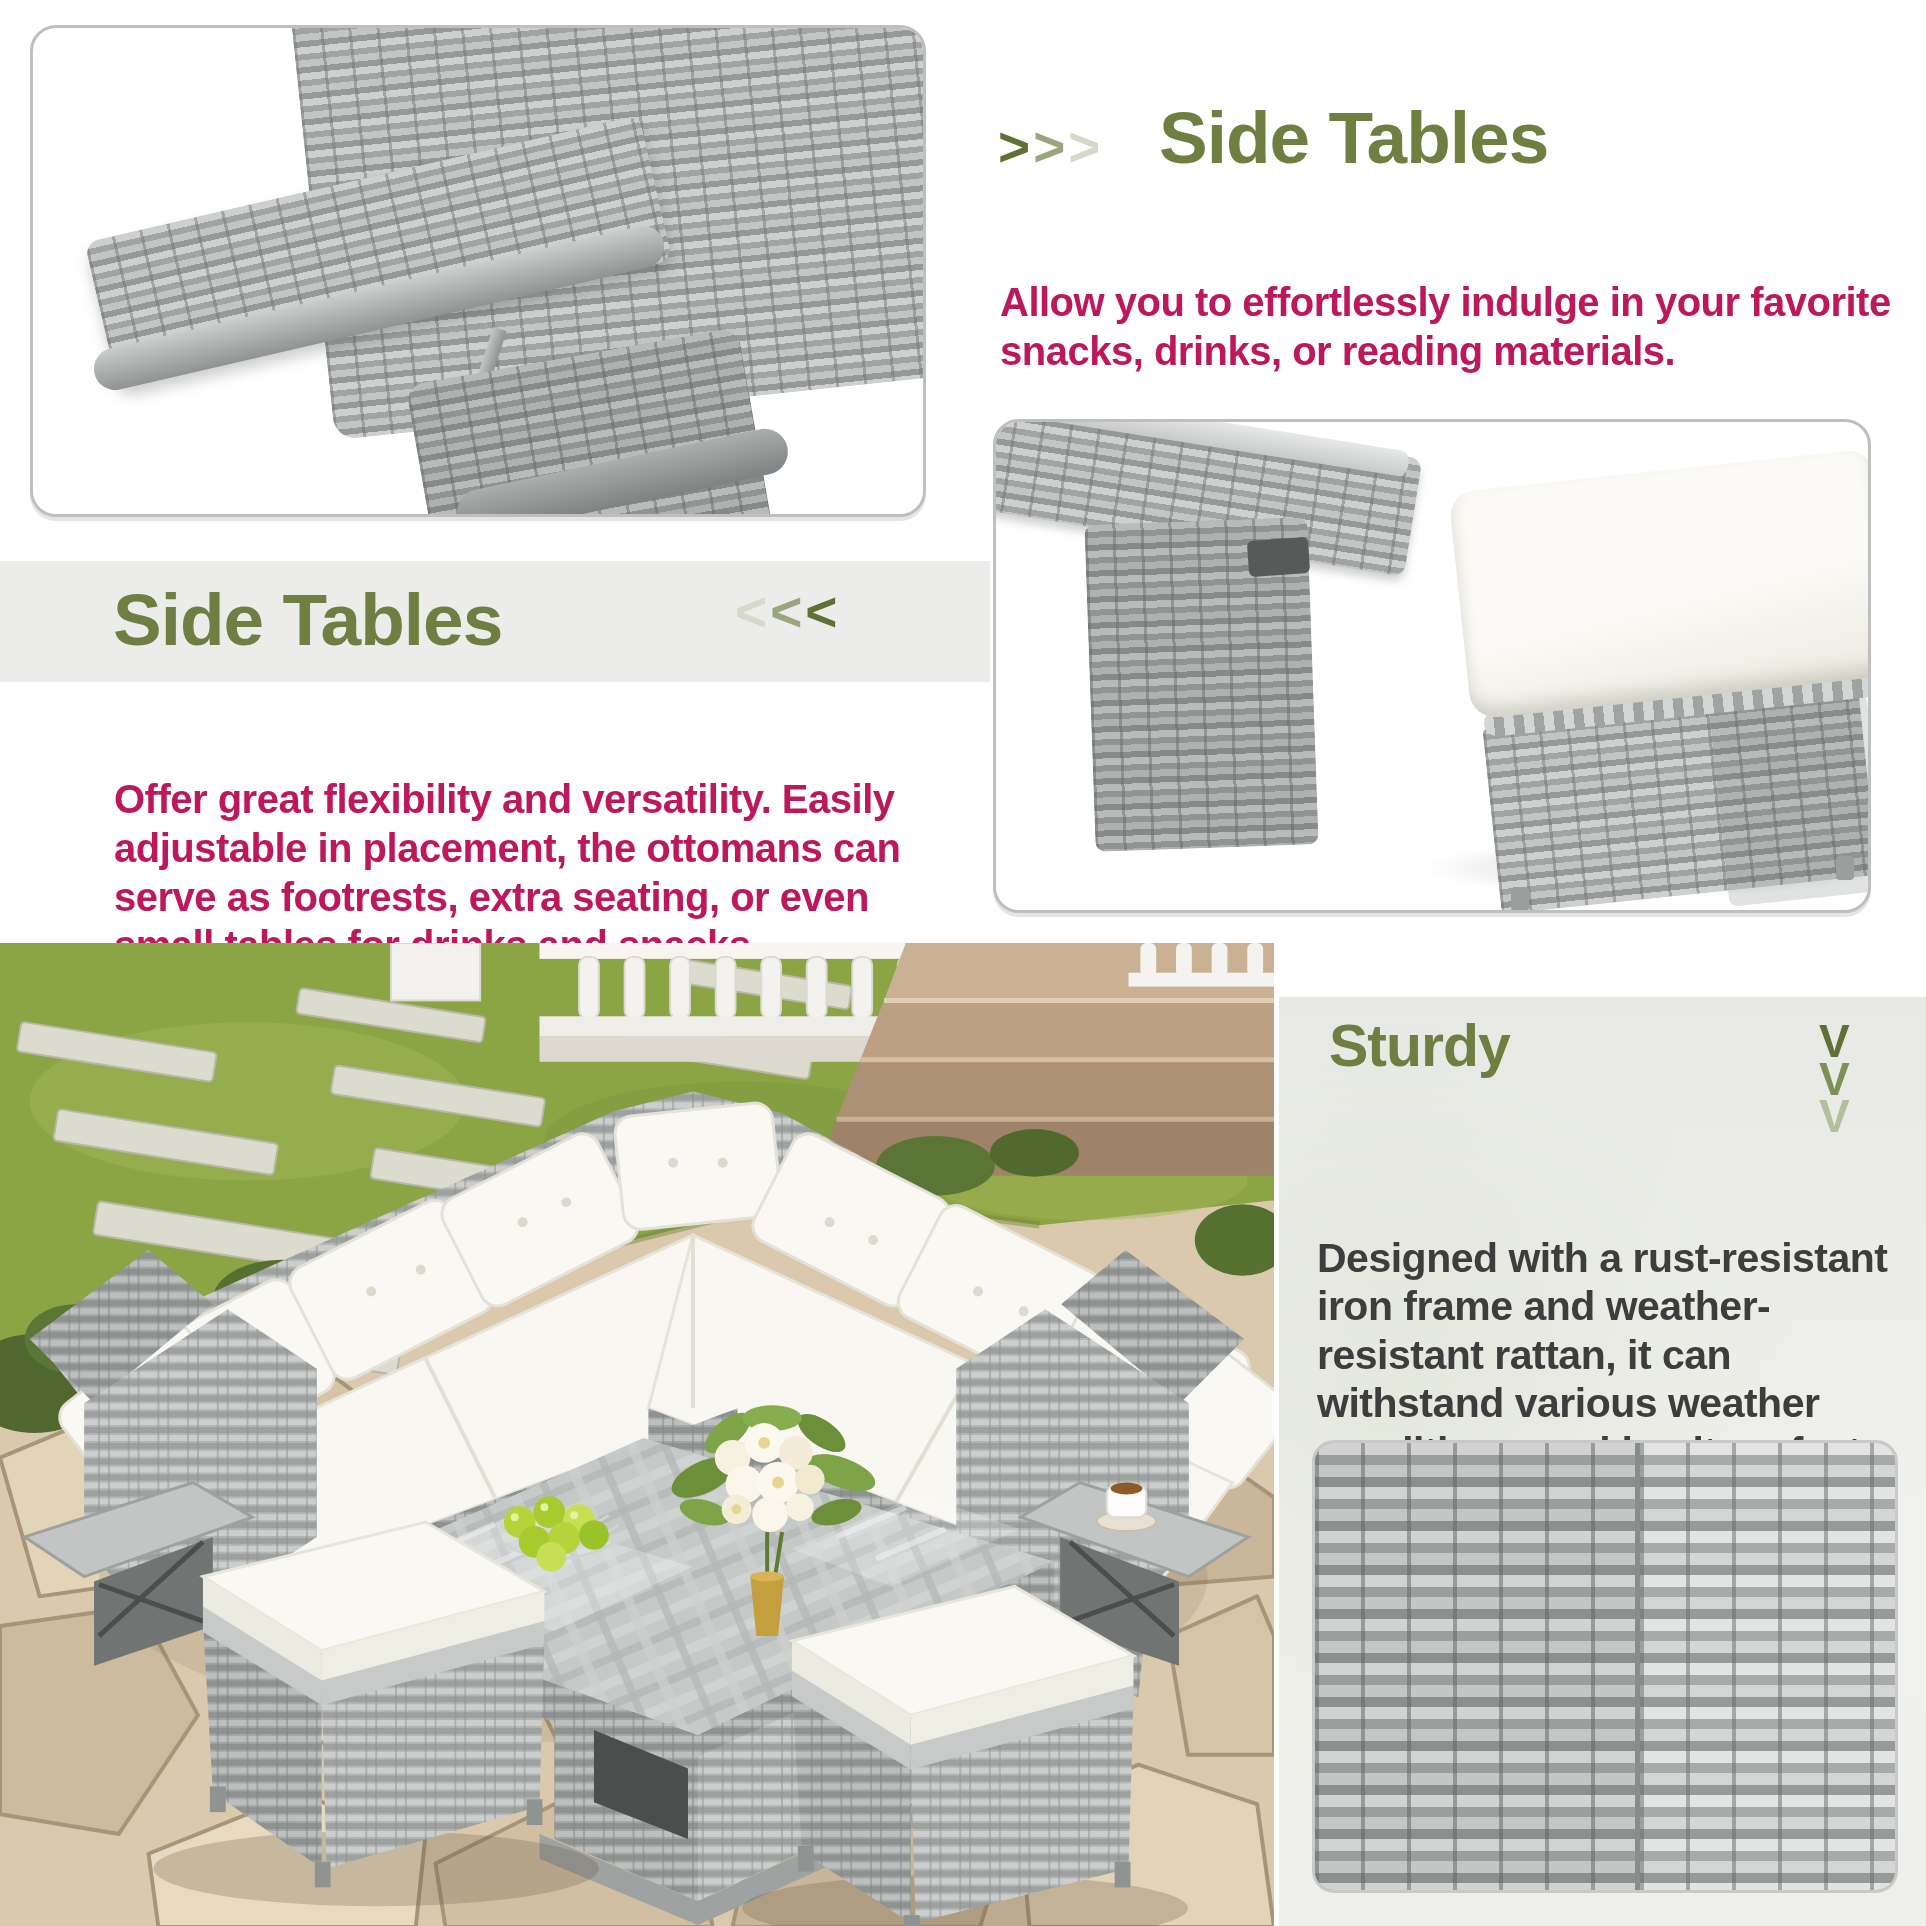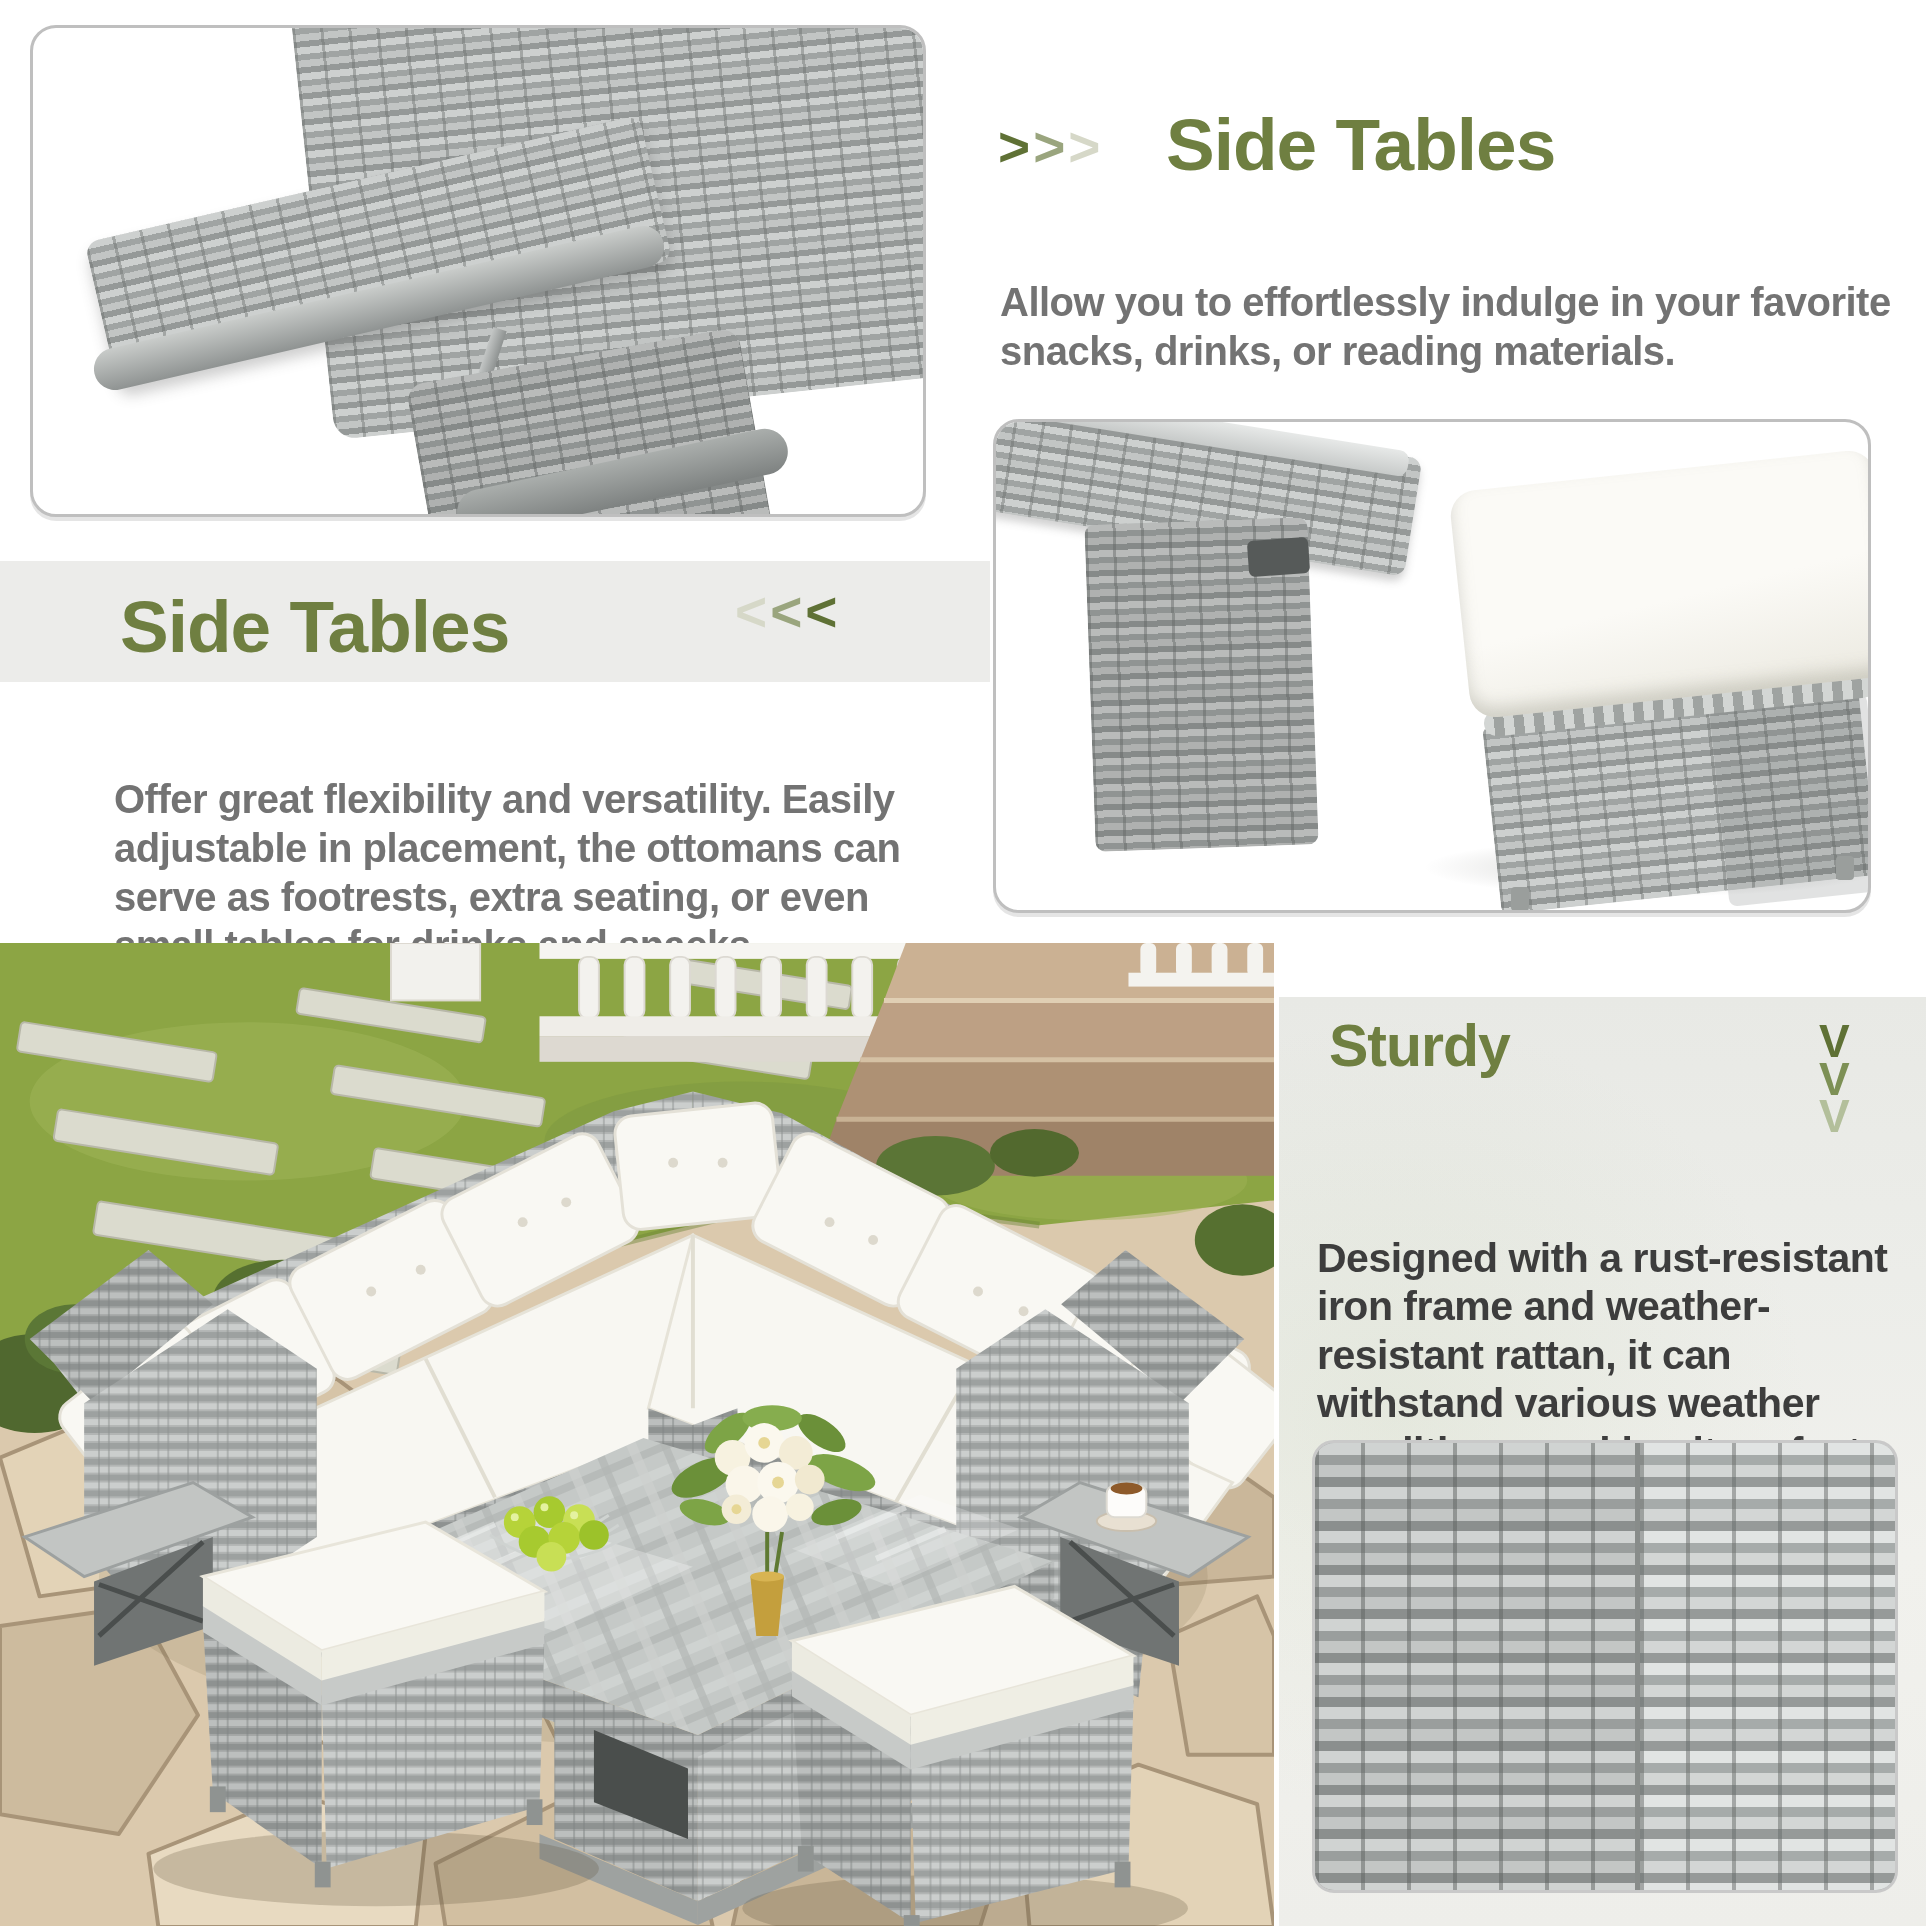--- a/index.html
+++ b/index.html
@@ -25,23 +25,23 @@
     background-image:
       repeating-linear-gradient(90deg, rgba(95,99,97,0.5) 0px 4px, rgba(0,0,0,0) 4px 46px),
       repeating-linear-gradient(180deg,#d0d3d2 0px 12px,#9a9e9d 12px 22px,#c3c6c5 22px 34px,#8b8f8e 34px 44px);}
 
   .abs{position:absolute;}
 
   
   .arrows-right{position:absolute;left:998px;top:115px;font-size:55px;font-weight:bold;letter-spacing:3px;}
   .arrows-left{position:absolute;left:735px;top:580px;font-size:55px;font-weight:bold;letter-spacing:3px;}
   .a-dark{color:#5f7135;} .a-mid{color:#9aa57e;} .a-light{color:#d6d8c8;}
-  h1.big{margin:8px;font-size:73px;font-weight:bold;color:#6f7f41;letter-spacing:-1px;}
+  h1.big{margin:1px;font-size:73px;font-weight:bold;color:#6f7f41;letter-spacing:-1px;}
   .h-topright{position:absolute;left:1158px;top:95px;}
-  .body-text{position:absolute;color:#737373;font-weight:bold;font-size:40px;line-height:1.22;letter-spacing:-0.5px;}
+  .body-text{position:absolute;color:#be185d;font-weight:bold;font-size:40px;line-height:1.22;letter-spacing:-0.5px;}
   .body-topright{left:1000px;top:238px;width:911px;}
 
   
   .band{position:absolute;left:0;top:561px;width:990px;height:121px;background:#ececea;}
   .h-band{position:absolute;left:112px;top:16px;}
   .body-band{left:114px;top:735px;width:851px;}
 
   
   .panel{position:absolute;left:1279px;top:997px;width:647px;height:930px;
      background:

